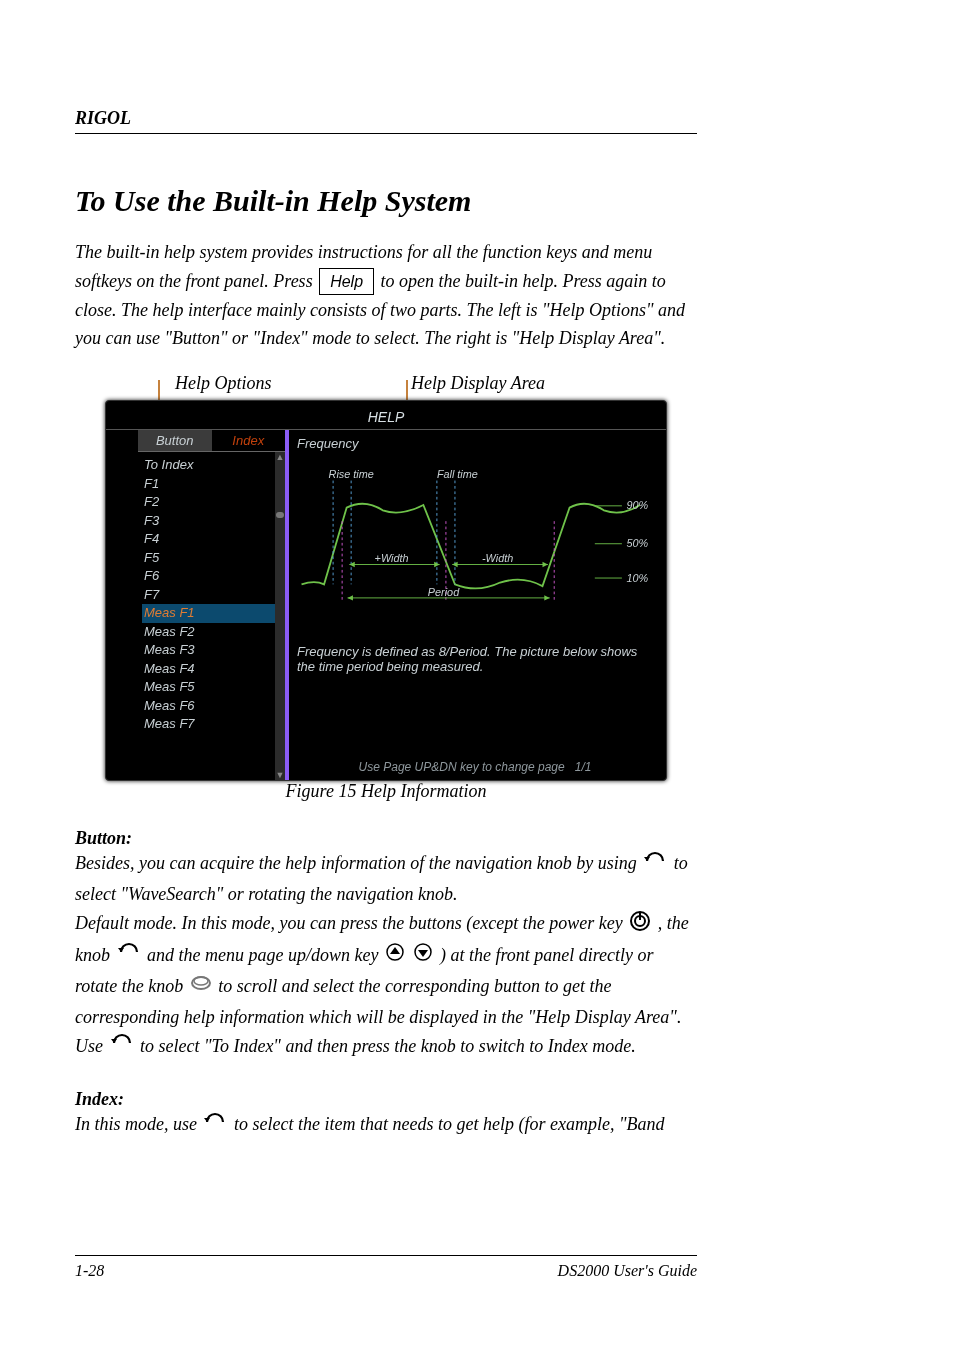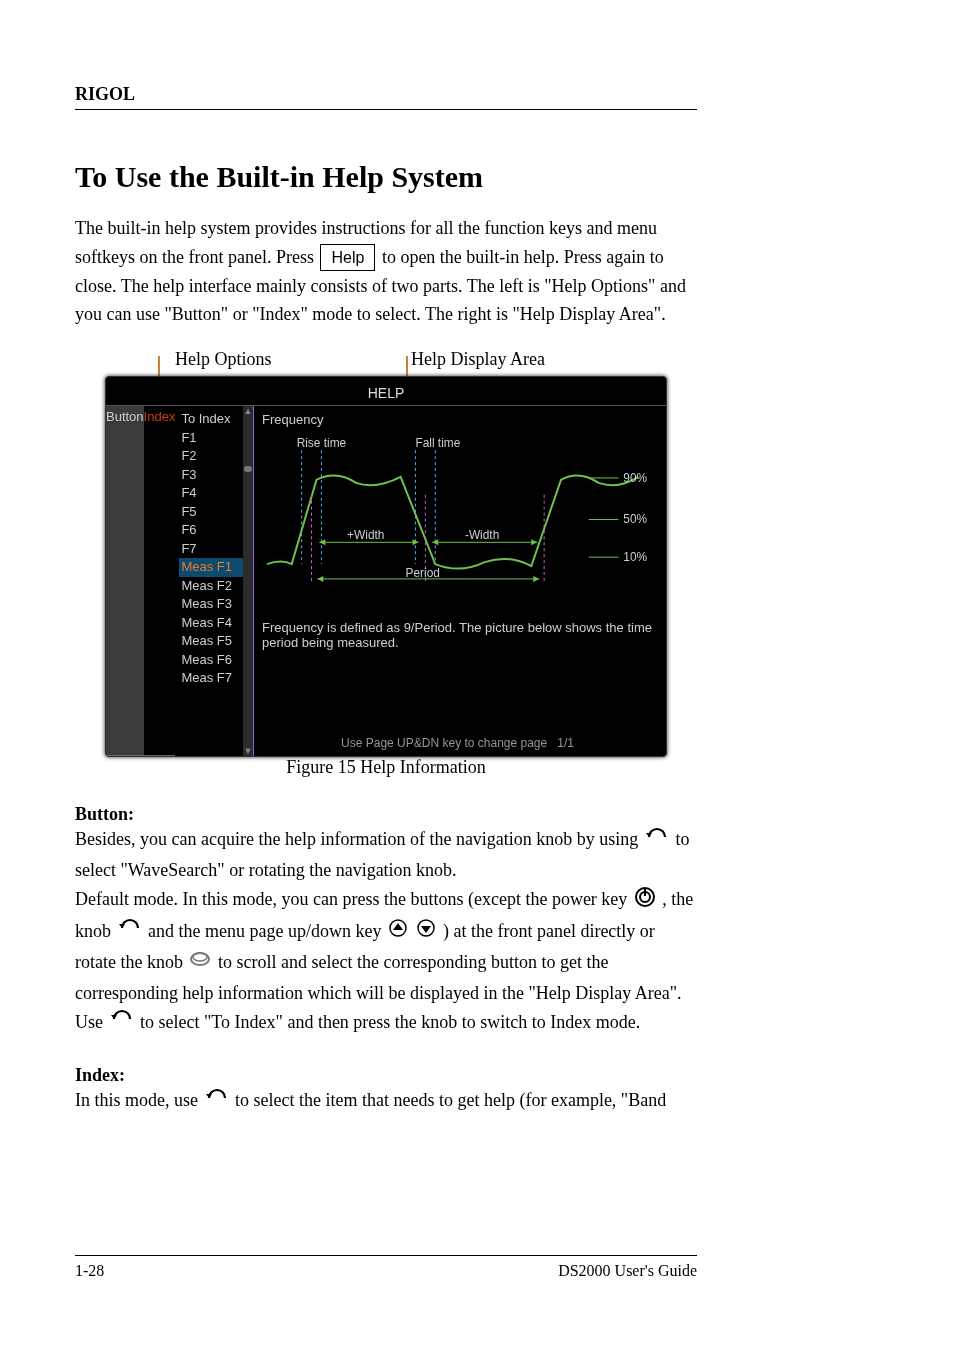--- a/index.html
+++ b/index.html
@@ -8,21 +8,22 @@
     background: #ffffff;
     font-family: "Times New Roman", Times, serif;
     color: #000000;
     width: 954px;
   }
   .page {
     width: 772px;
     height: 1348px;
     position: relative;
     box-sizing: border-box;
-    padding: 84px 75px 40px 75px;
+    padding: 108px 75px 40px 75px;
+    font-style: italic;
   }
   .running-head {
     font-weight: bold;
     font-size: 18px;
     padding-bottom: 4px;
     border-bottom: 1px solid #000;
     margin-bottom: 50px;
   }
   .title {
     font-size: 30px;
@@ -71,22 +72,24 @@
     color: #d7dfe3;
     padding: 8px 0 4px 0;
     border-bottom: 1px solid #555;
   }
   .help-body {
     display: flex;
     height: 350px;
   }
   .help-sidebar {
     width: 147px;
-    border-right: 1px solid #8b5cf6;
+    border-right: 4px solid #8b5cf6;
     display: flex;
+    flex-direction: column;
+    margin-left: 32px;
   }
   .help-tabs {
     display: flex;
     border-bottom: 1px solid #666;
   }
   .help-tab {
     flex: 1;
     text-align: center;
     padding: 3px 0;
     font-size: 13px;
@@ -302,21 +305,21 @@
 
             <text x="35" y="12" fill="#c8d0d4" font-size="12">Rise time</text>
             <text x="155" y="12" fill="#c8d0d4" font-size="12">Fall time</text>
             <text x="86" y="105" fill="#c8d0d4" font-size="12">+Width</text>
             <text x="205" y="105" fill="#c8d0d4" font-size="12">-Width</text>
             <text x="145" y="143" fill="#c8d0d4" font-size="12">Period</text>
             <text x="365" y="47" fill="#c8d0d4" font-size="12">90%</text>
             <text x="365" y="89" fill="#c8d0d4" font-size="12">50%</text>
             <text x="365" y="127" fill="#c8d0d4" font-size="12">10%</text>
           </svg>
-          <div class="help-desc">Frequency is defined as 9/Period. The picture below shows the time period being measured.</div>
+          <div class="help-desc">Frequency is defined as 8/Period. The picture below shows the time period being measured.</div>
           <div class="help-footer">
             <span>Use Page UP&amp;DN key to change page</span>
             &nbsp;
             <span>1/1</span>
           </div>
         </div>
       </div>
     </div>
 
     <div class="caption">Figure 15 Help Information</div>

